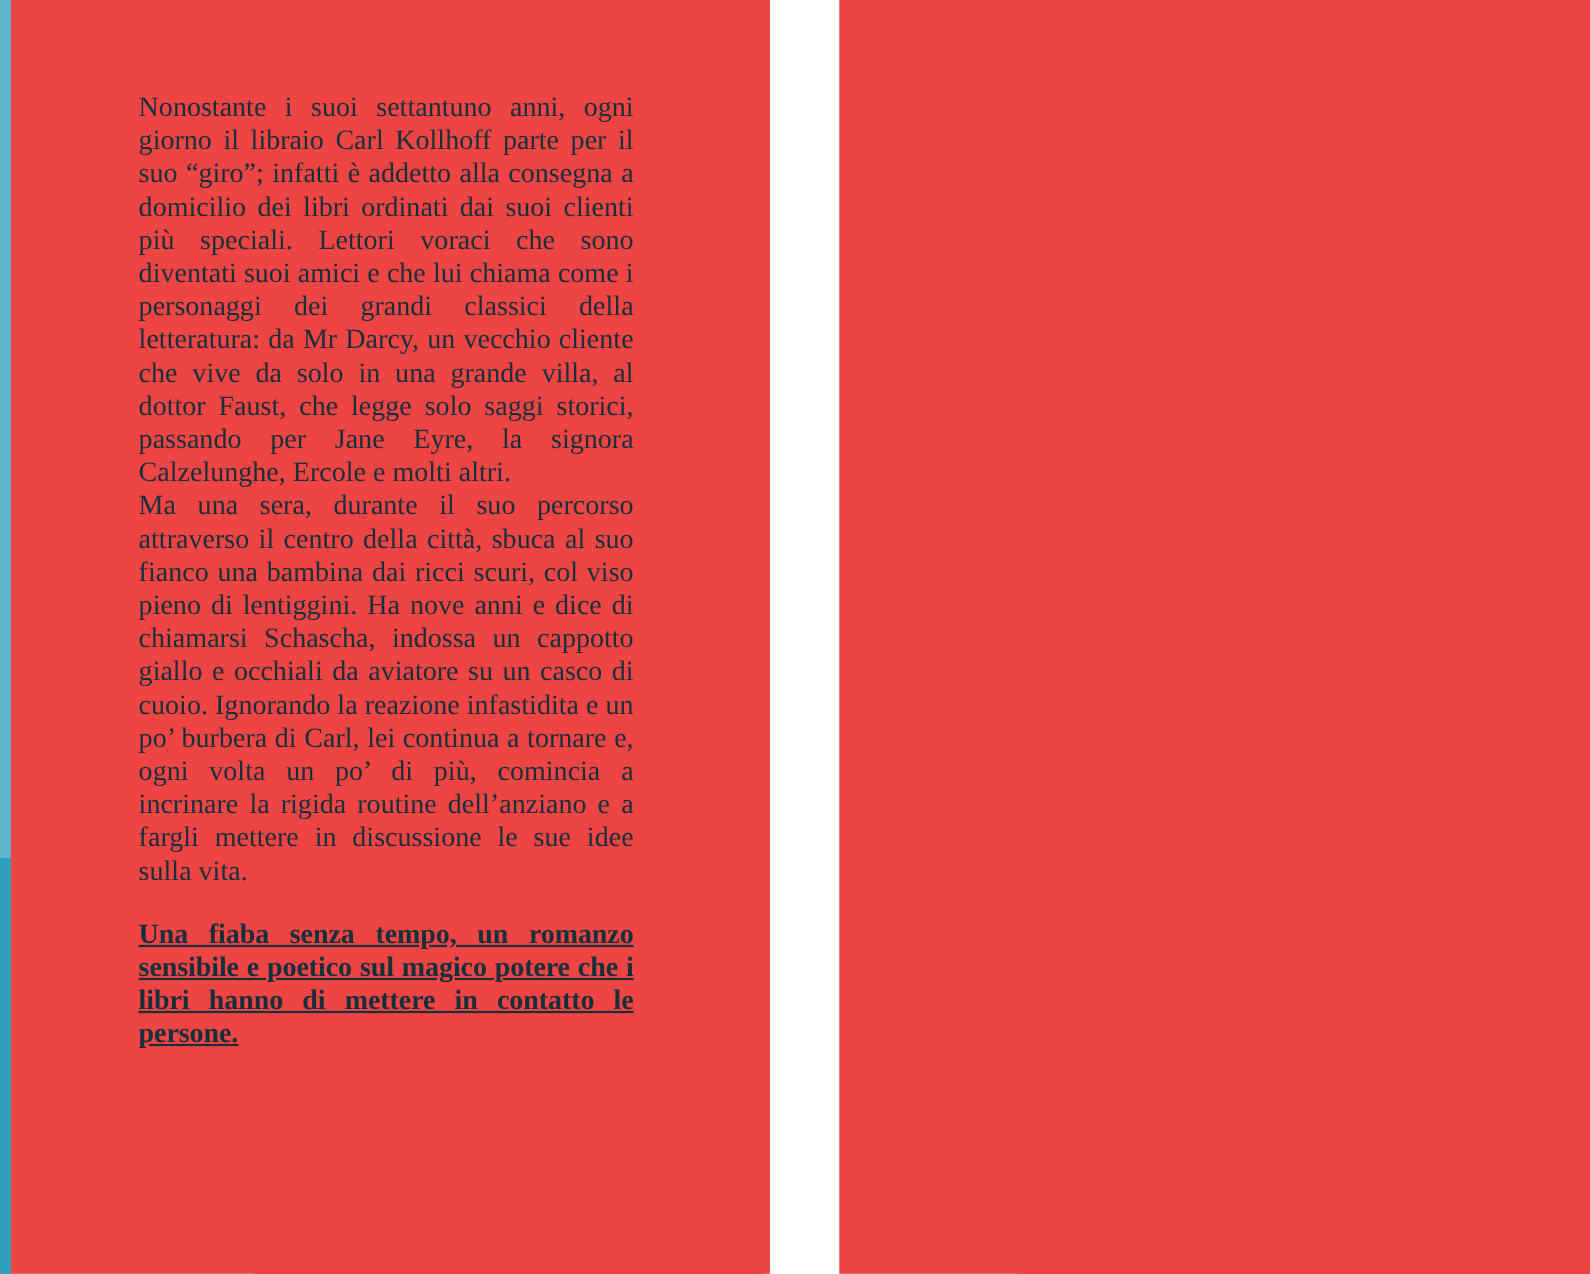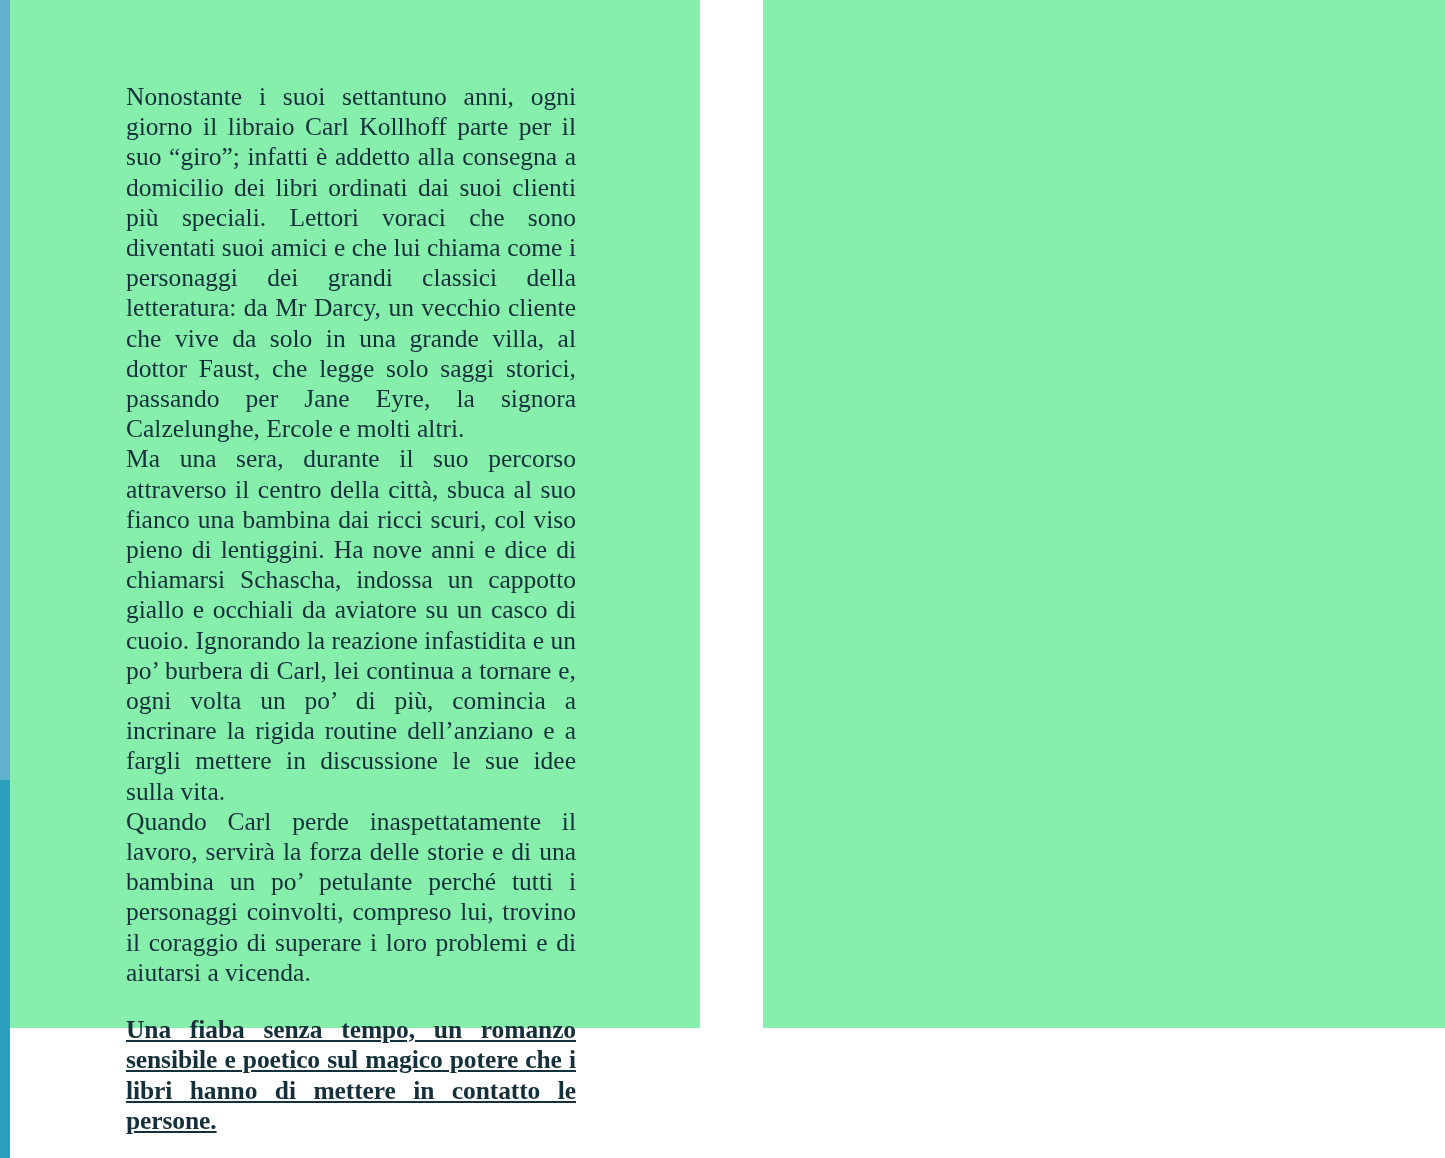--- a/index.html
+++ b/index.html
@@ -12,22 +12,22 @@
     height: 1158px;
     position: relative;
     font-family: "Liberation Serif", serif;
     overflow: hidden;
   }
 
   
   .panel {
     position: absolute;
     top: 0;
-    height: 1028px;
-    background: #86efac;
+    height: 1158px;
+    background: #ef4444;
     box-sizing: border-box;
   }
   #back-cover-panel {
     left: 0;
     width: 700px;
   }
   #flap-panel {
     left: 763px;
     width: 682px;
   }
@@ -76,21 +76,20 @@
 </head>
 <body>
 
 <div class="panel" id="back-cover-panel">
   <div id="spine-strip"></div>
   <div id="spine-strip-2"></div>
 
   <div id="blurb">
     <p>Nonostante i suoi settantuno anni, ogni giorno il libraio Carl Kollhoff parte per il suo “giro”; infatti è addetto alla consegna a domicilio dei libri ordinati dai suoi clienti più speciali. Lettori voraci che sono diventati suoi amici e che lui chiama come i personaggi dei grandi classici della letteratura: da Mr Darcy, un vecchio cliente che vive da solo in una grande villa, al dottor Faust, che legge solo saggi storici, passando per Jane Eyre, la signora Calzelunghe, Ercole e molti altri.</p>
     <p>Ma una sera, durante il suo percorso attraverso il centro della città, sbuca al suo fianco una bambina dai ricci scuri, col viso pieno di lentiggini. Ha nove anni e dice di chiamarsi Schascha, indossa un cappotto giallo e occhiali da aviatore su un casco di cuoio. Ignorando la reazione infastidita e un po’ burbera di Carl, lei continua a tornare e, ogni volta un po’ di più, comincia a incrinare la rigida routine dell’anziano e a fargli mettere in discussione le sue idee sulla vita.</p>
-    <p>Quando Carl perde inaspettatamente il lavoro, servirà la forza delle storie e di una bambina un po’ petulante perché tutti i personaggi coinvolti, compreso lui, trovino il coraggio di superare i loro problemi e di aiutarsi a vicenda.</p>
     <p class="bold-close">Una fiaba senza tempo, un romanzo sensibile e poetico sul magico potere che i libri hanno di mettere in contatto le persone.</p>
   </div>
 </div>
 
 <div class="panel" id="flap-panel">
 
   
 
   
 </div>

